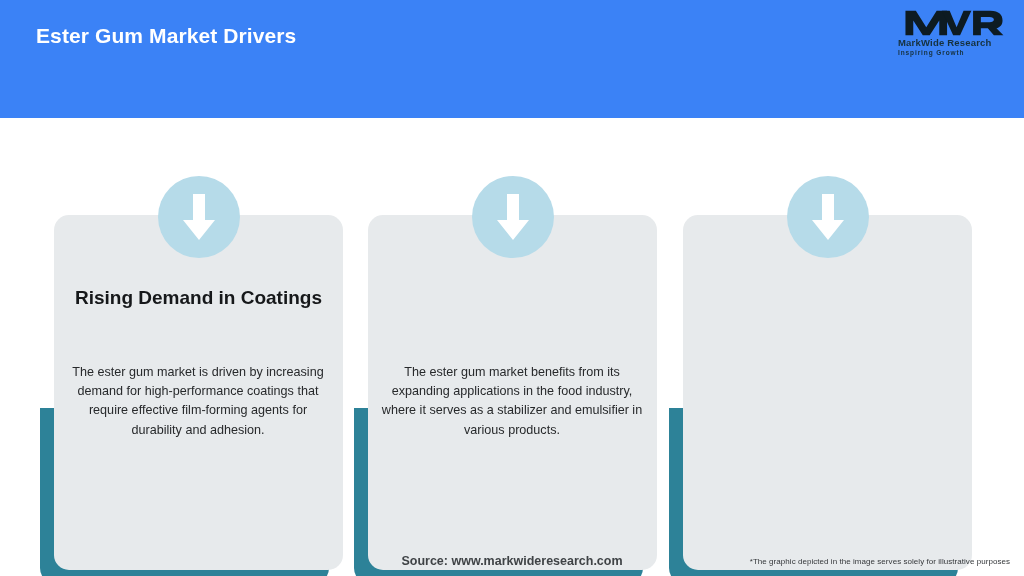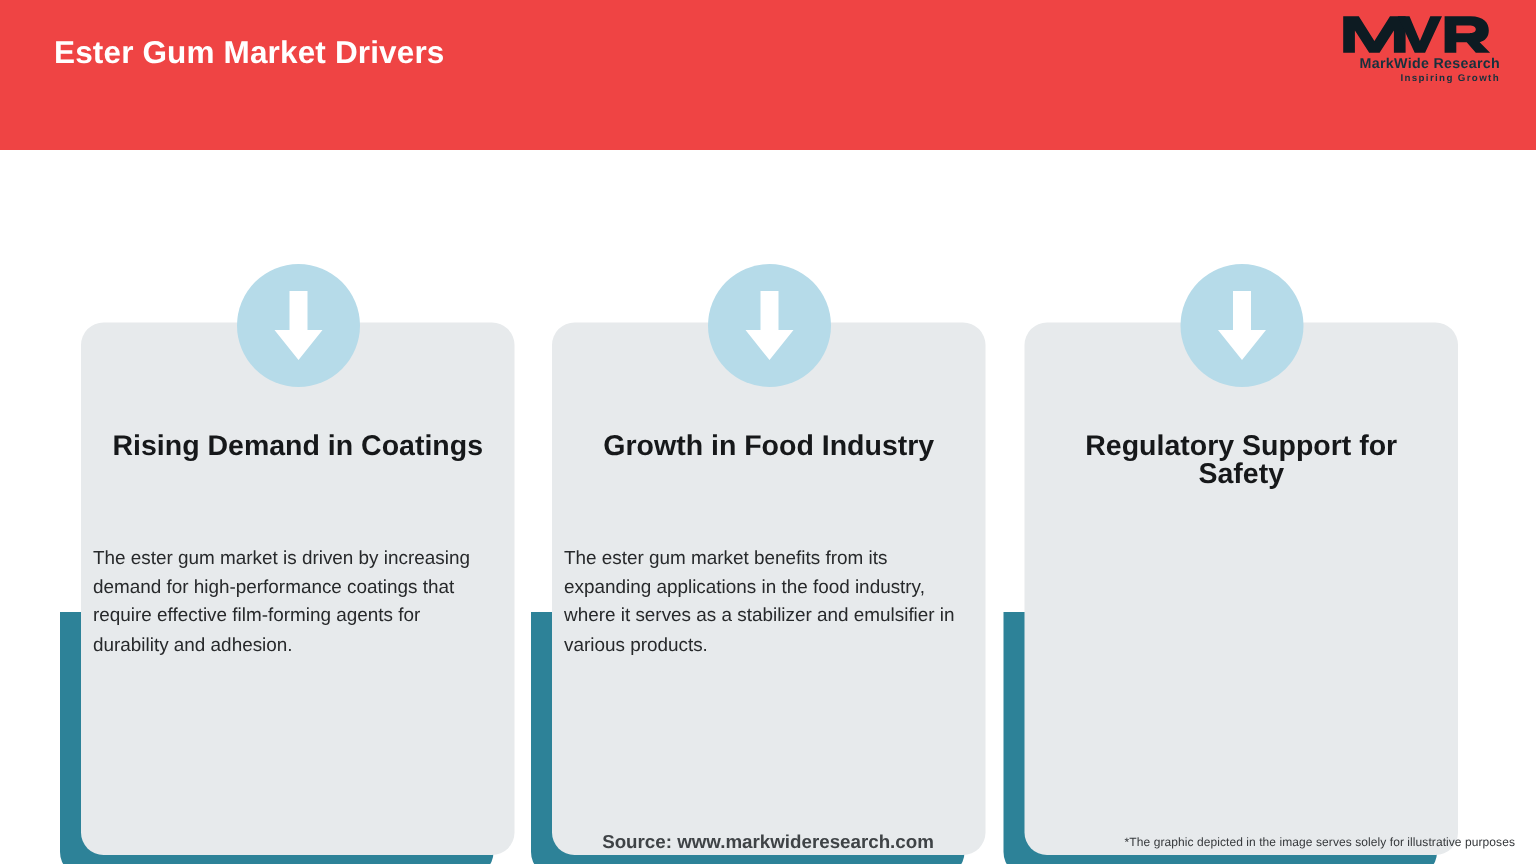--- a/index.html
+++ b/index.html
@@ -14,41 +14,41 @@
     overflow: hidden;
     position: relative;
   }
 
   
   .header {
     position: absolute;
     left: 0;
     top: 0;
     width: 1024px;
-    height: 100px;
-    background: #ef4444;
+    height: 118px;
+    background: #3b82f6;
   }
   .header-title {
     position: absolute;
     left: 36px;
     top: 24px;
     font-size: 21px;
     font-weight: bold;
     color: #ffffff;
     letter-spacing: 0.1px;
   }
 
   
   .logo {
     position: absolute;
-    right: 24px;
+    right: 14px;
     top: 8px;
     width: 112px;
     height: 56px;
-    text-align: right;
+    text-align: left;
   }
   .logo-mark {
     display: block;
     margin: 0 auto;
     height: 30px;
   }
   .logo-name {
     display: block;
     font-size: 9.5px;
     font-weight: bold;
@@ -135,21 +135,21 @@
     line-height: 19px;
   }
   .card-body {
     position: absolute;
     left: 8px;
     top: 225px;
     width: 272px;
     font-size: 12.6px;
     color: #27292b;
     line-height: 19.2px;
-    text-align: left;
+    text-align: center;
   }
 
   
   .source {
     position: absolute;
     left: 0;
     top: 554px;
     width: 1024px;
     text-align: center;
     font-size: 12.5px;
@@ -198,31 +198,29 @@
   </div>
 
   <div class="card-slot s2">
     <div class="accent"></div>
     <div class="card"></div>
     <div class="icon-badge">
       <svg width="40" height="50" viewBox="0 0 40 50">
         <path d="M14 2 L26 2 L26 28 L36 28 L20 48 L4 28 L14 28 Z" fill="#ffffff"></path>
       </svg>
     </div>
-    <div class="card-title">Growth in Food Industry</div>
     <div class="card-body">The ester gum market benefits from its expanding applications in the food industry, where it serves as a stabilizer and emulsifier in various products.</div>
   </div>
 
   <div class="card-slot s3">
     <div class="accent"></div>
     <div class="card"></div>
     <div class="icon-badge">
       <svg width="40" height="50" viewBox="0 0 40 50">
         <path d="M14 2 L26 2 L26 28 L36 28 L20 48 L4 28 L14 28 Z" fill="#ffffff"></path>
       </svg>
     </div>
-    <div class="card-title">Regulatory Support for Safety</div>
   </div>
 
 </div>
 
 <div class="source">Source: www.markwideresearch.com</div>
 <div class="disclaimer">*The graphic depicted in the image serves solely for illustrative purposes</div>
 
 </body></html>

